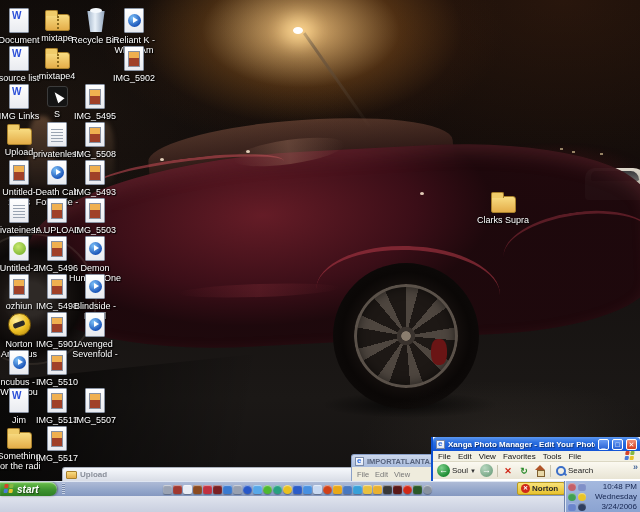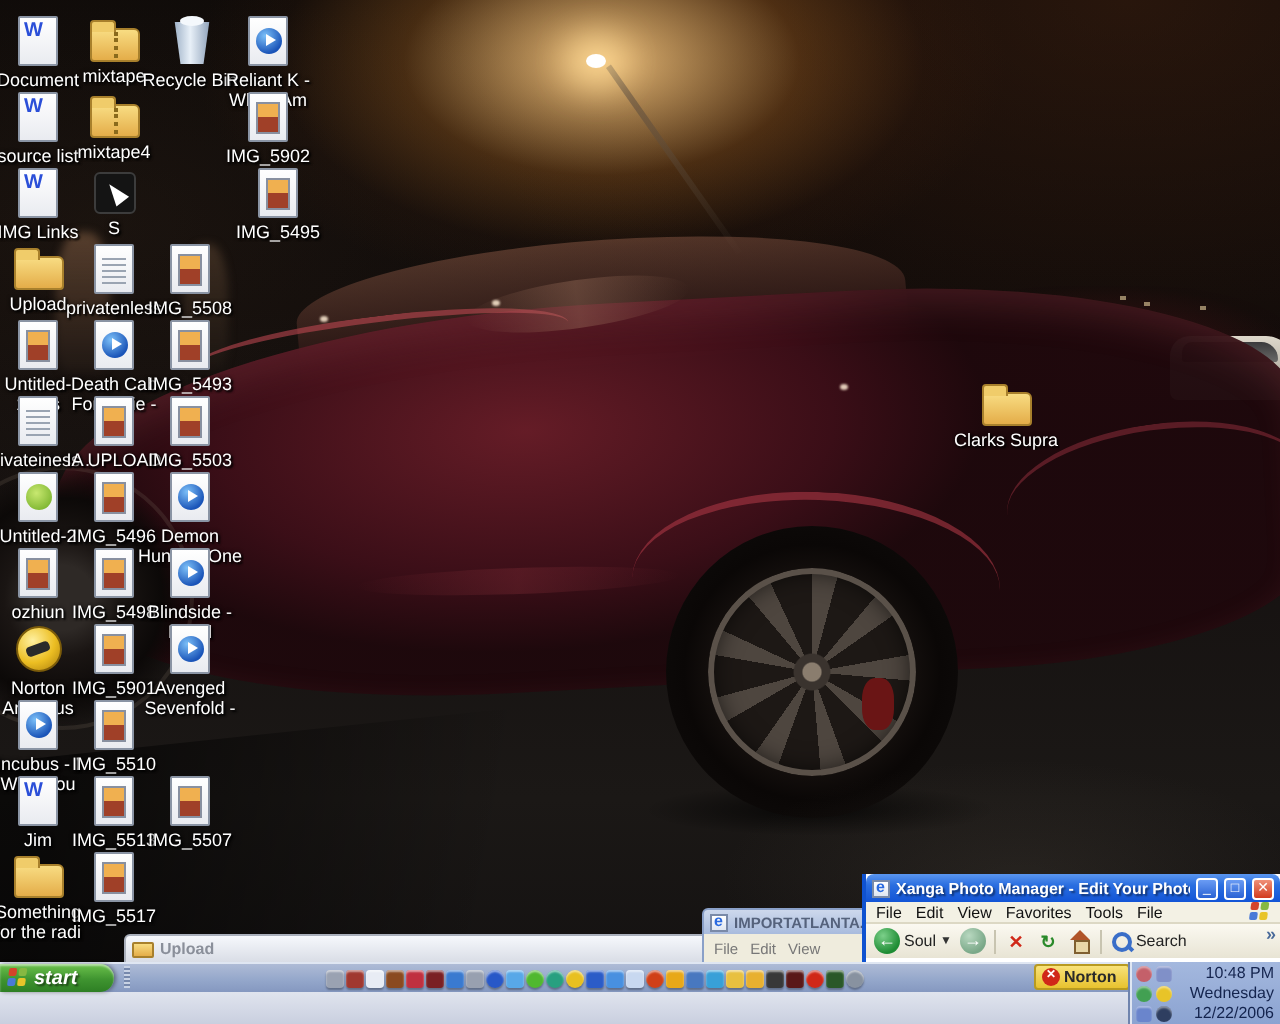--- a/index.html
+++ b/index.html
@@ -240,21 +240,21 @@
         <div class="lbl">IMG_5902</div>
       </div>
       <div class="dicon t-word" style="left: -8px; top: 84px;">
         <div class="ig"></div>
         <div class="lbl">IMG Links</div>
       </div>
       <div class="dicon t-cursor" style="left: 30px; top: 84px;">
         <div class="ig"></div>
         <div class="lbl">S</div>
       </div>
-      <div class="dicon t-image" style="left: 68px; top: 84px; margin-left: 44px;">
+      <div class="dicon t-image" style="left: 68px; top: 84px;">
         <div class="ig"></div>
         <div class="lbl">IMG_5495</div>
       </div>
       <div class="dicon t-folder" style="left: -8px; top: 122px;">
         <div class="ig"></div>
         <div class="lbl">Upload</div>
       </div>
       <div class="dicon t-text" style="left: 30px; top: 122px;">
         <div class="ig"></div>
         <div class="lbl">privatenless ...</div>
@@ -473,18 +473,18 @@
       <span class="tri t-round" style="background: rgb(196, 96, 106);"></span>
           <span class="tri" style="background: rgb(128, 144, 200);"></span>
           <span class="tri t-round" style="background: rgb(66, 160, 82);"></span>
           <span class="tri t-round" style="background: rgb(232, 196, 40);"></span>
           <span class="tri" style="background: rgb(106, 133, 204);"></span>
           <span class="tri t-round" style="background: rgb(46, 62, 96);"></span>
         </div>
       <div class="tray-clock">
         <div>10:48 PM</div>
         <div>Wednesday</div>
-        <div>12/22/2006</div>
+        <div>3/24/2006</div>
       </div>
     </div>
   </div>
 
 </div>
 
 </body></html>

